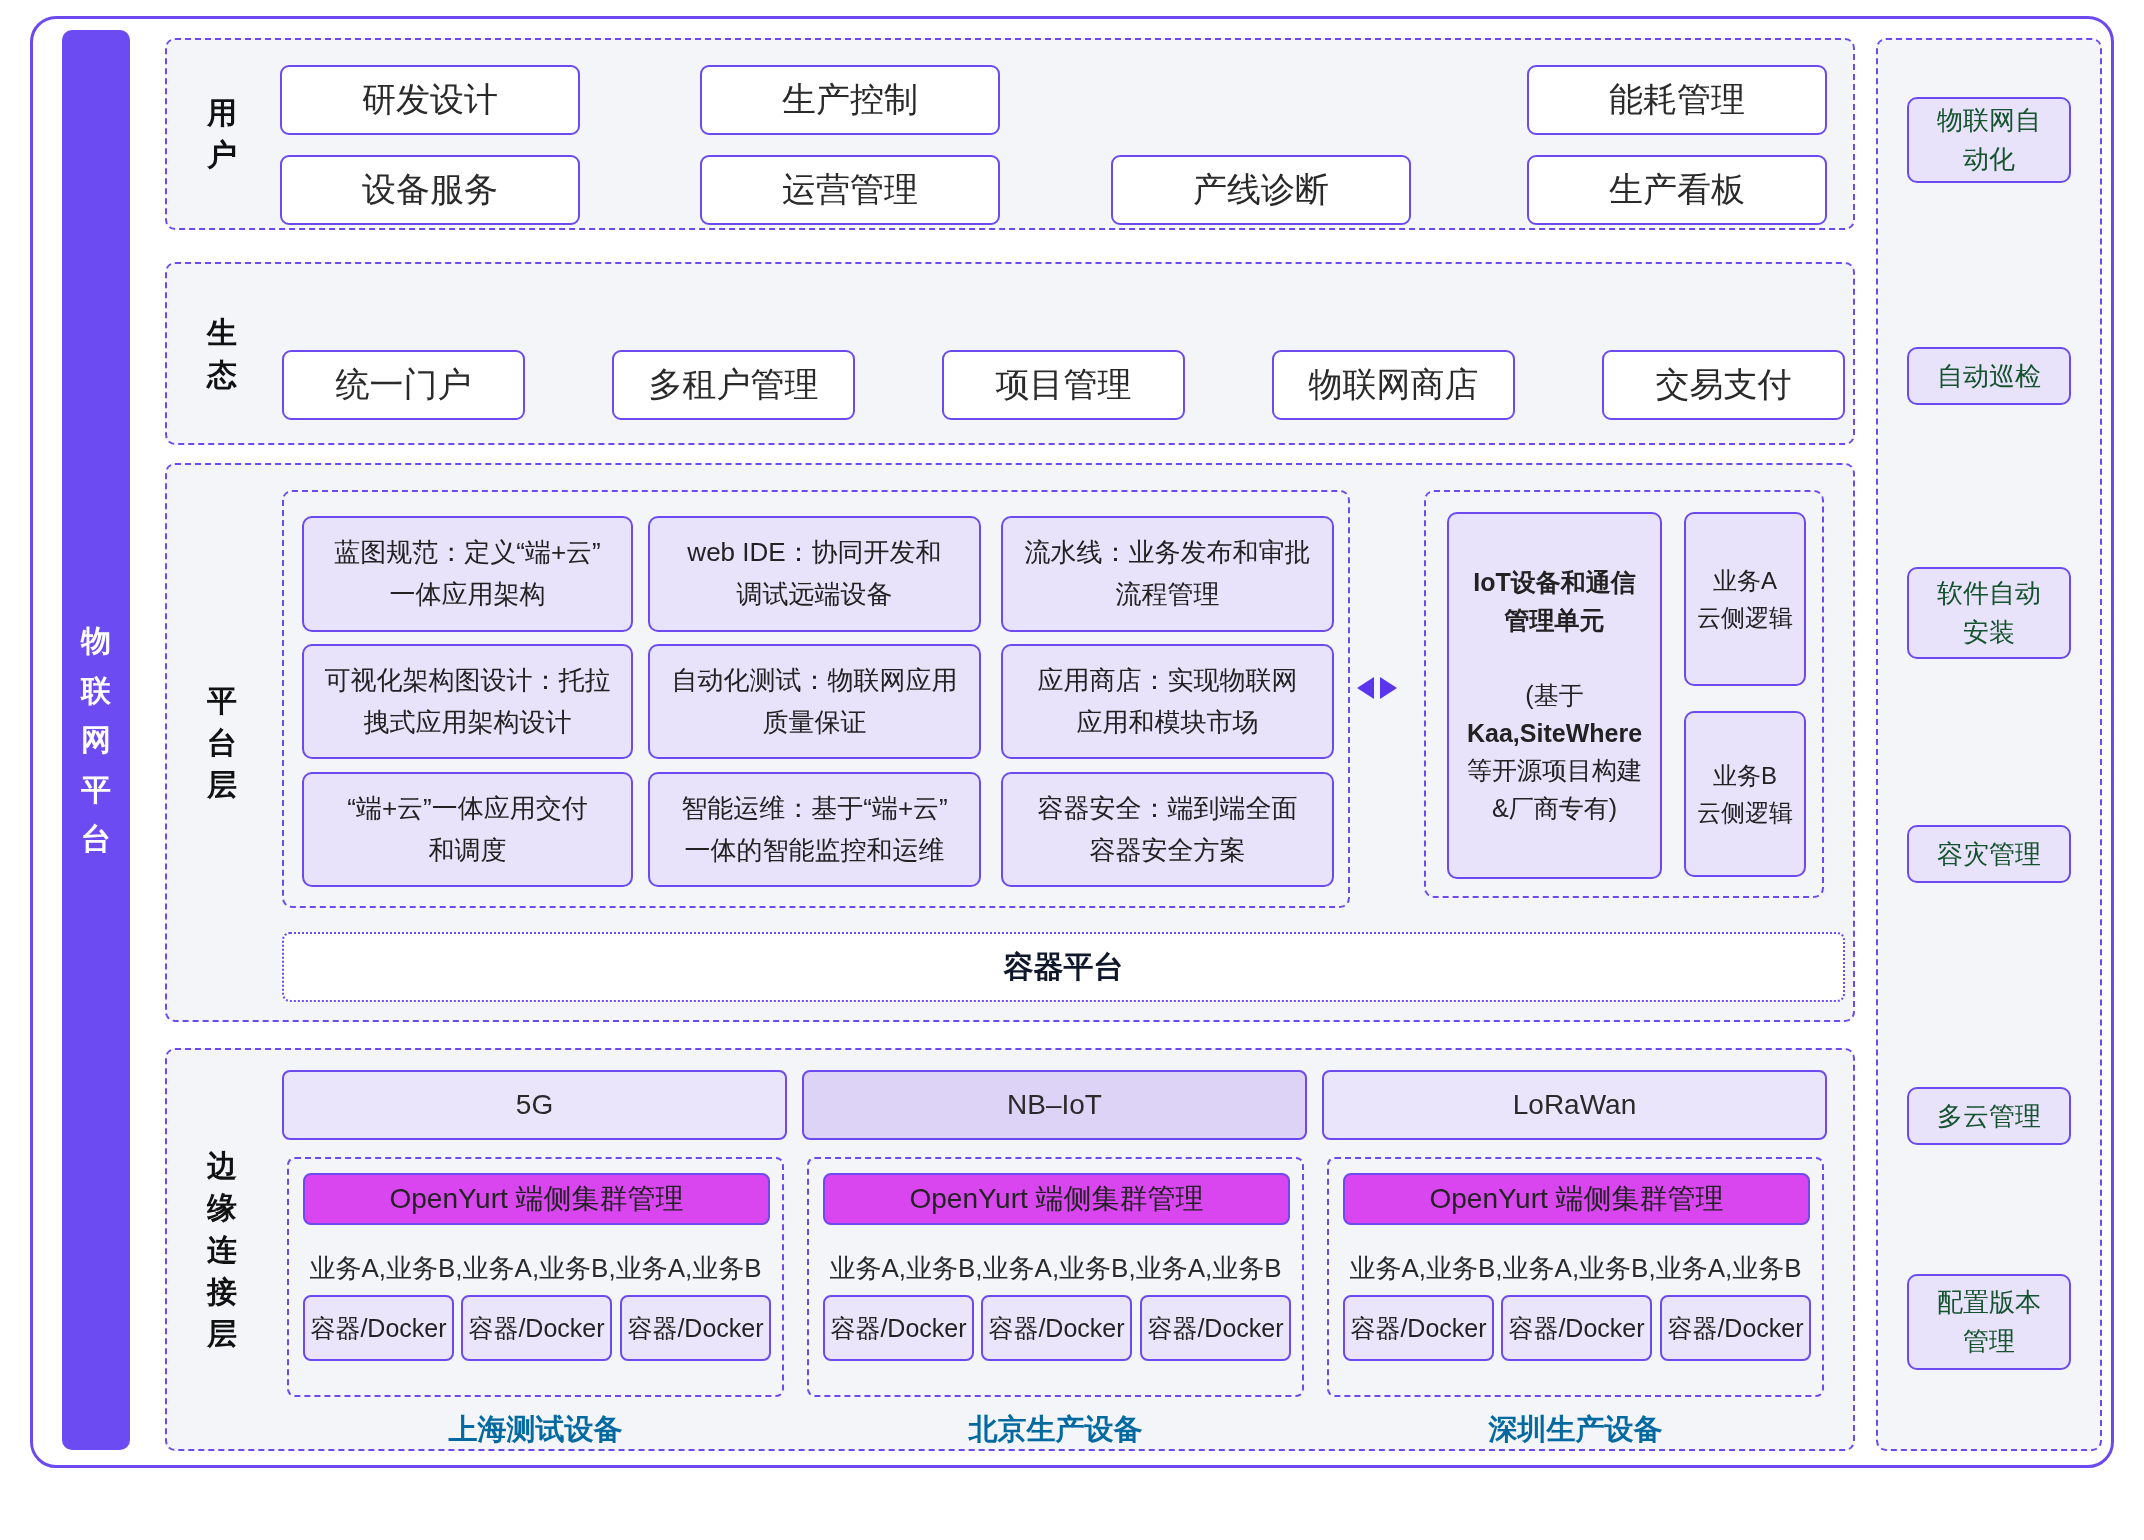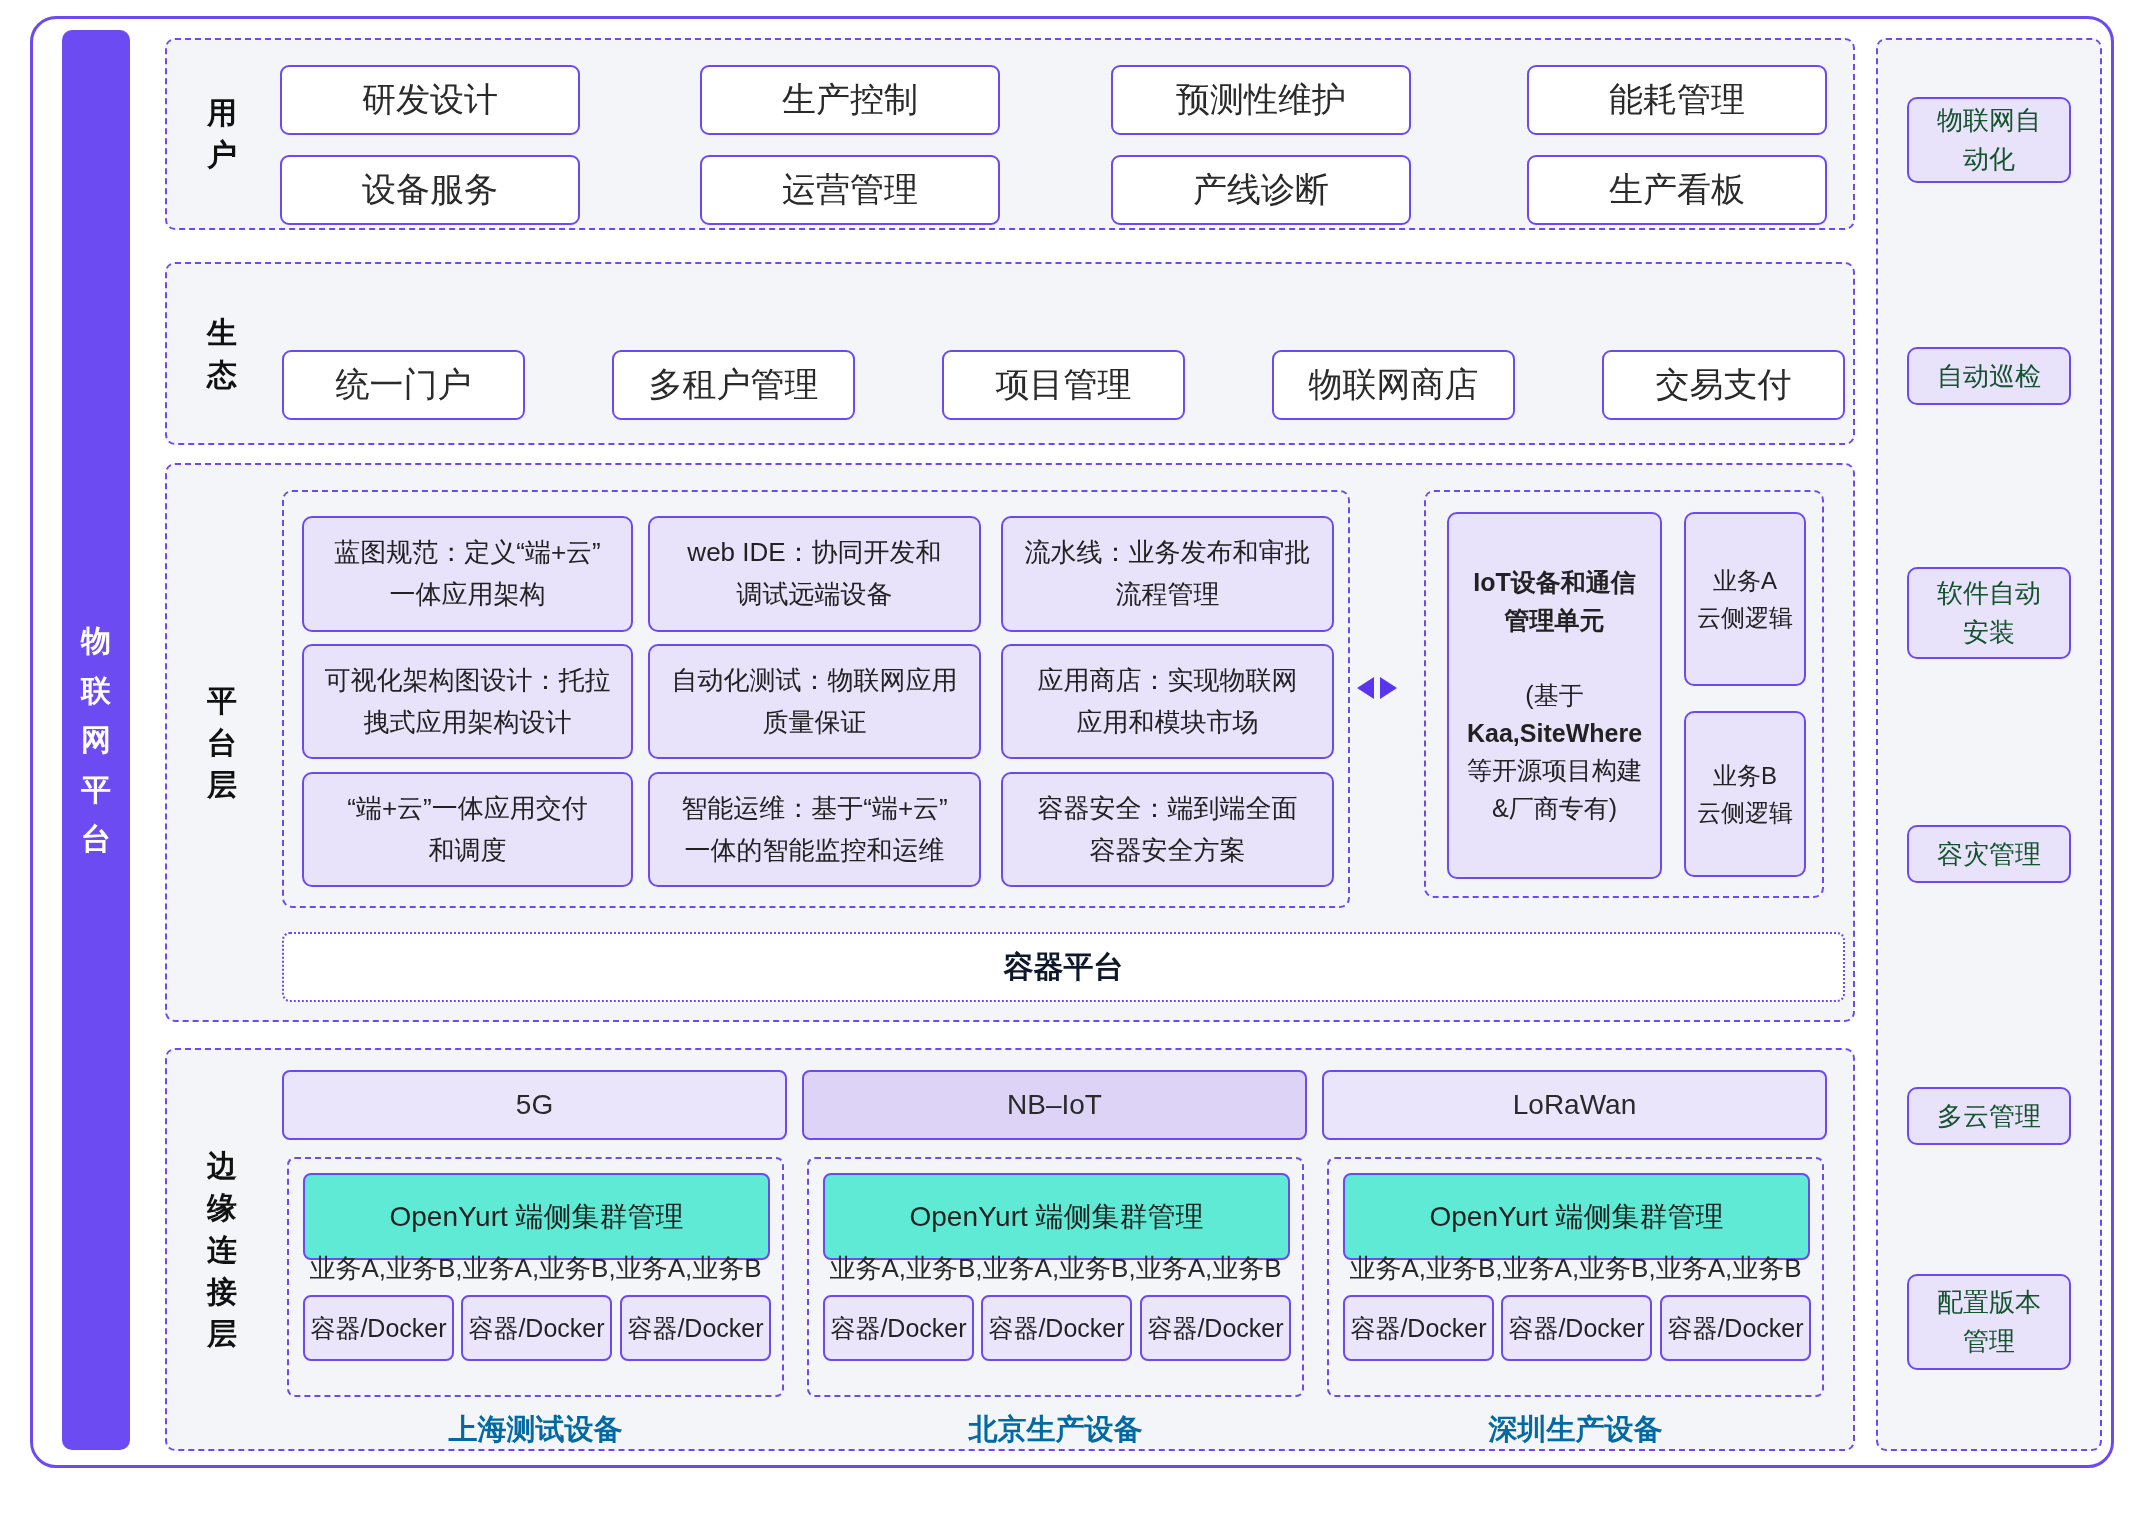--- a/index.html
+++ b/index.html
@@ -116,22 +116,22 @@
     font-size:28px; color:#2a2a2a;
   }
   .nb0 { left:115px; } .nb1 { left:635px; background:#DCD3F7; } .nb2 { left:1155px; }
 
   .edge-group {
     position:absolute; top:107px; width:497px; height:240px;
     border:2px dashed #6C4AF0; border-radius:8px;
   }
   .eg0 { left:120px; } .eg1 { left:640px; } .eg2 { left:1160px; }
   .cluster-box {
-    position:absolute; left:14px; top:14px; width:467px; height:87px;
-    background:#5eead4; border:2px solid #6C4AF0; border-radius:8px;
+    position:absolute; left:14px; top:14px; width:467px; height:52px;
+    background:#d946ef; border:2px solid #6C4AF0; border-radius:8px;
     display:flex; align-items:center; justify-content:center;
     font-size:28px; color:#222;
   }
   .services {
     position:absolute; left:0; top:92px; width:100%; text-align:center;
     font-size:26px; color:#2a2a2a;
   }
   .docker-box {
     position:absolute; top:136px; width:151px; height:66px;
     background:#EAE5FB; border:2px solid #6C4AF0; border-radius:8px;
@@ -165,21 +165,20 @@
   <div class="frame"></div>
 
   <div class="sidebar">
     <div class="v-label">物联网平台</div>
   </div>
 
   <section class="section sec-user">
     <div class="sec-label">用户</div>
     <div class="wbox ub ub-r0 ub-c0">研发设计</div>
     <div class="wbox ub ub-r0 ub-c1">生产控制</div>
-    <div class="wbox ub ub-r0 ub-c2">预测性维护</div>
     <div class="wbox ub ub-r0 ub-c3">能耗管理</div>
     <div class="wbox ub ub-r1 ub-c0">设备服务</div>
     <div class="wbox ub ub-r1 ub-c1">运营管理</div>
     <div class="wbox ub ub-r1 ub-c2">产线诊断</div>
     <div class="wbox ub ub-r1 ub-c3">生产看板</div>
   </section>
 
   <section class="section sec-eco">
     <div class="sec-label">生态</div>
     <div class="wbox eb eb0">统一门户</div>

